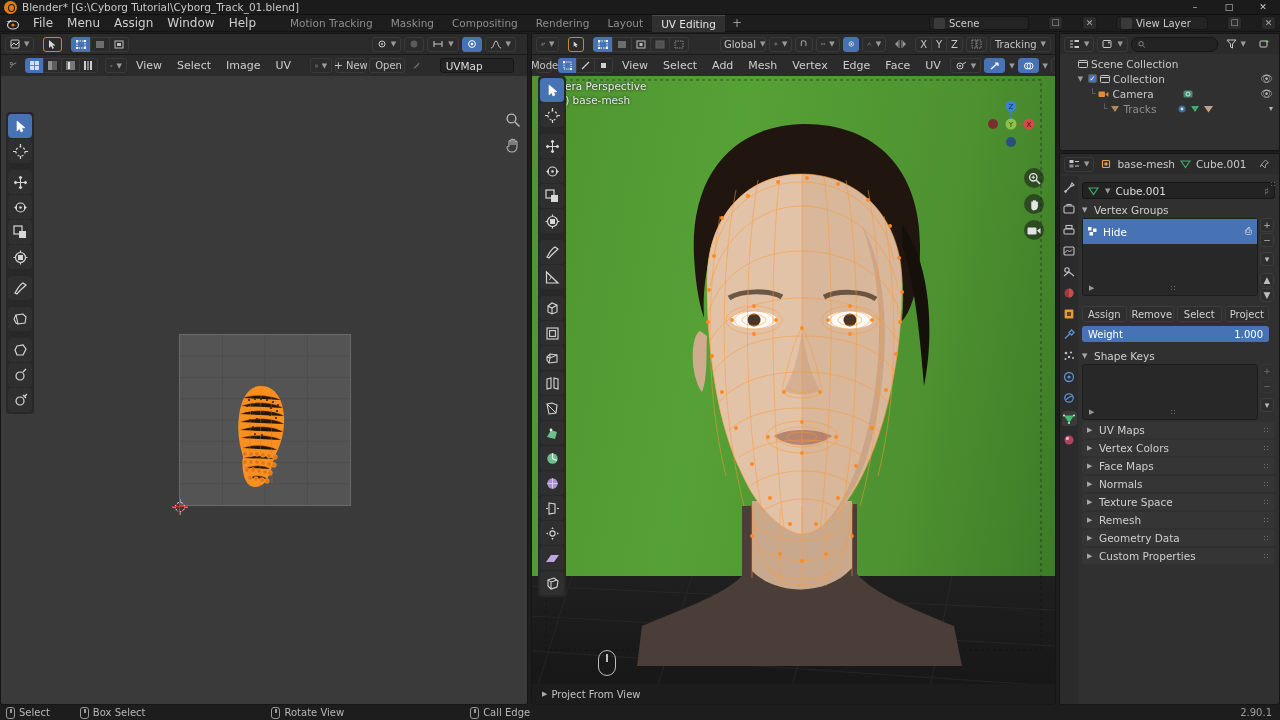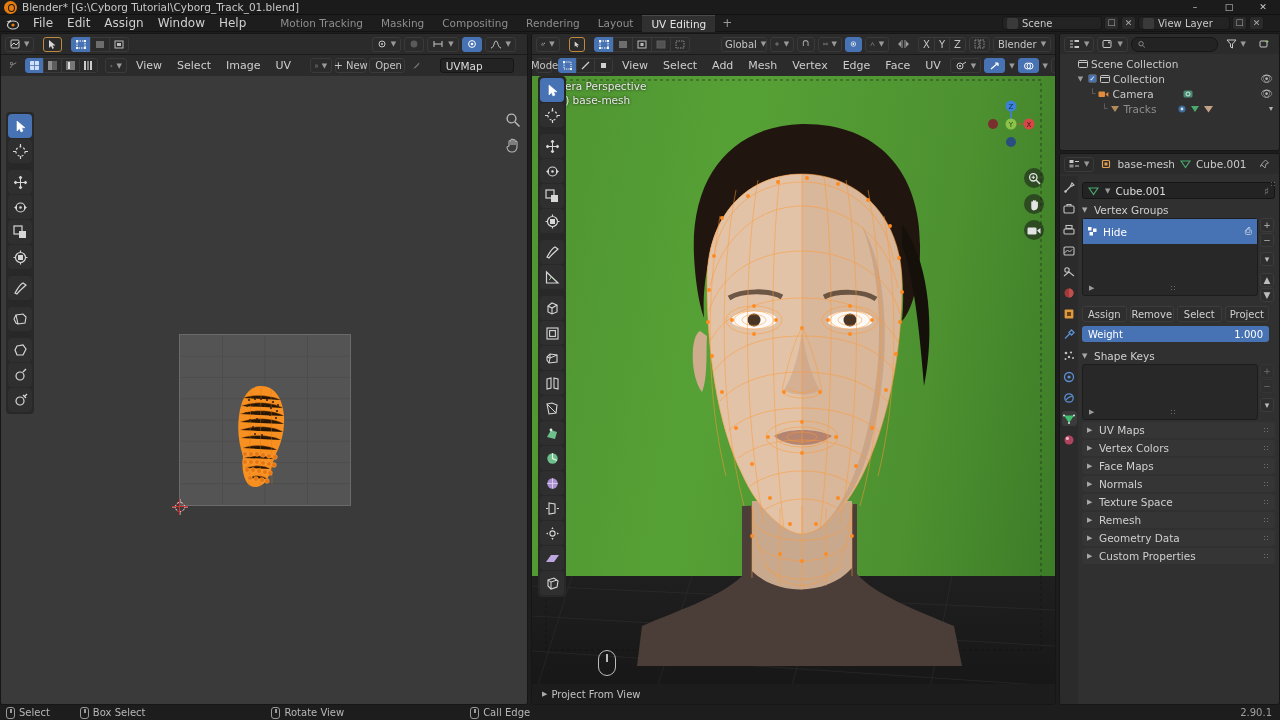--- a/index.html
+++ b/index.html
@@ -33,21 +33,21 @@
     position:absolute; left:0; top:15px; width:1280px; height:17px;
     background:#1d1d1d; display:flex; align-items:center; border-bottom:1px solid #131313;
   }
   .blender-logo{width:15px;height:13px;margin:0 6px 0 5px;flex:none;position:relative;}
   .menu-item{padding:1px 7px;font-size:12px;color:#cfcfcf;white-space:nowrap;cursor:default;}
   .wstabs{display:flex;align-items:center;margin-left:18px;height:17px;}
   .wstab{padding:2px 9px;font-size:10.5px;color:#8e8e8e;white-space:nowrap;height:17px;
     display:flex;align-items:center;}
   .wstab.active{background:#303030;color:#e4e4e4;border-top:1px solid #4a4a4a;}
   .wstab.plus{color:#9a9a9a;font-size:12px;padding:0 7px;}
-  .topbar-right{margin-left:auto;display:flex;align-items:center;gap:2px;padding-right:16px;}
+  .topbar-right{margin-left:auto;display:flex;align-items:center;gap:19px;padding-right:4px;}
   .tb-field{background:#232323;border:1px solid #161616;border-radius:3px;height:14px;
     display:flex;align-items:center;padding:0 4px;gap:4px;font-size:10px;color:#c8c8c8;}
   .tb-field .ic{width:11px;height:11px;background:#3a3a3a;border-radius:2px;flex:none;}
   .tb-smallbtn{width:15px;height:14px;background:#2b2b2b;border:1px solid #1a1a1a;border-radius:3px;
     display:flex;align-items:center;justify-content:center;font-size:9px;color:#aaa;}
 
   
   .editor{position:absolute;background:#303030;border:1px solid #161616;border-radius:3px;overflow:hidden;}
   .ehdr{height:21px;background:#2b2b2b;display:flex;align-items:center;gap:3px;padding:0 4px;
     border-bottom:1px solid #1a1a1a;}
@@ -173,21 +173,21 @@
 
   <div class="topbar">
     <div class="blender-logo">
       <svg width="15" height="13" viewBox="0 0 15 13">
         <ellipse cx="8" cy="8" rx="5.5" ry="4" fill="none" stroke="#d0d0d0" stroke-width="1.2"></ellipse>
         <circle cx="8" cy="8" r="1.6" fill="#e87d0d"></circle>
         <path d="M1 5 L6 3 L6 5 Z" fill="#d0d0d0"></path>
       </svg>
     </div>
     <div class="menu-item">File</div>
-    <div class="menu-item">Edit</div>
+    <div class="menu-item">Menu</div>
     <div class="menu-item">Assign</div>
     <div class="menu-item">Window</div>
     <div class="menu-item">Help</div>
 
     <div class="wstabs">
       <div class="wstab">Motion Tracking</div>
       <div class="wstab">Masking</div>
       <div class="wstab">Compositing</div>
       <div class="wstab">Rendering</div>
       <div class="wstab">Layout</div>
@@ -637,21 +637,21 @@
           <div class="hbtn">Y</div>
           <div class="hbtn">Z</div>
         </div>
         <div class="hbtn">
           <svg width="11" height="10" viewBox="0 0 11 10">
               <rect x="1" y="1" width="4" height="8" fill="none" stroke="#8d8d8d" stroke-dasharray="1.5 1"></rect>
               <rect x="6" y="1" width="4" height="8" fill="none" stroke="#8d8d8d" stroke-dasharray="1.5 1"></rect>
             </svg>
         </div>
         <div class="hbtn">
-          <span>Blender</span>
+          <span>Tracking</span>
             <span class="caret">▼</span>
         </div>
       </div>
     </div>
 
     <div class="ehdr2">
       <div class="hbtn">
         <svg width="11" height="10" viewBox="0 0 11 10">
             <rect x="1" y="1" width="8" height="7" fill="none" stroke="#c9c9c9" stroke-dasharray="1.5 1"></rect>
             <circle cx="1" cy="1" r="1.1" fill="#c9c9c9"></circle>

